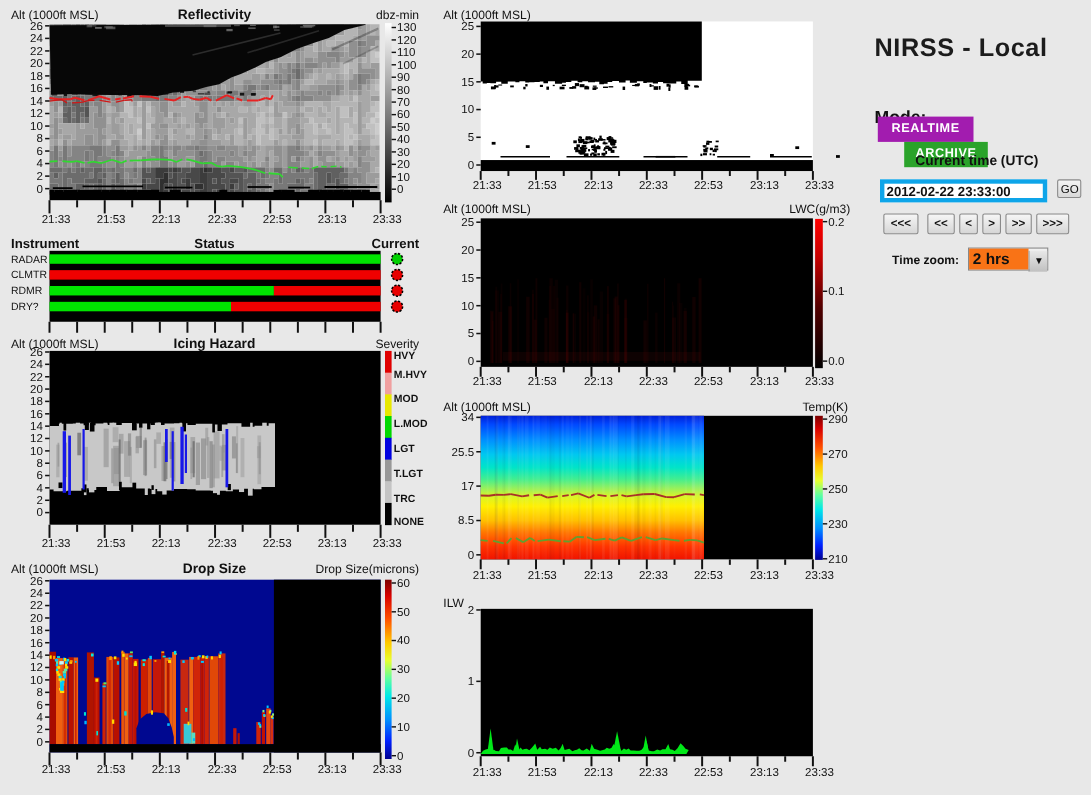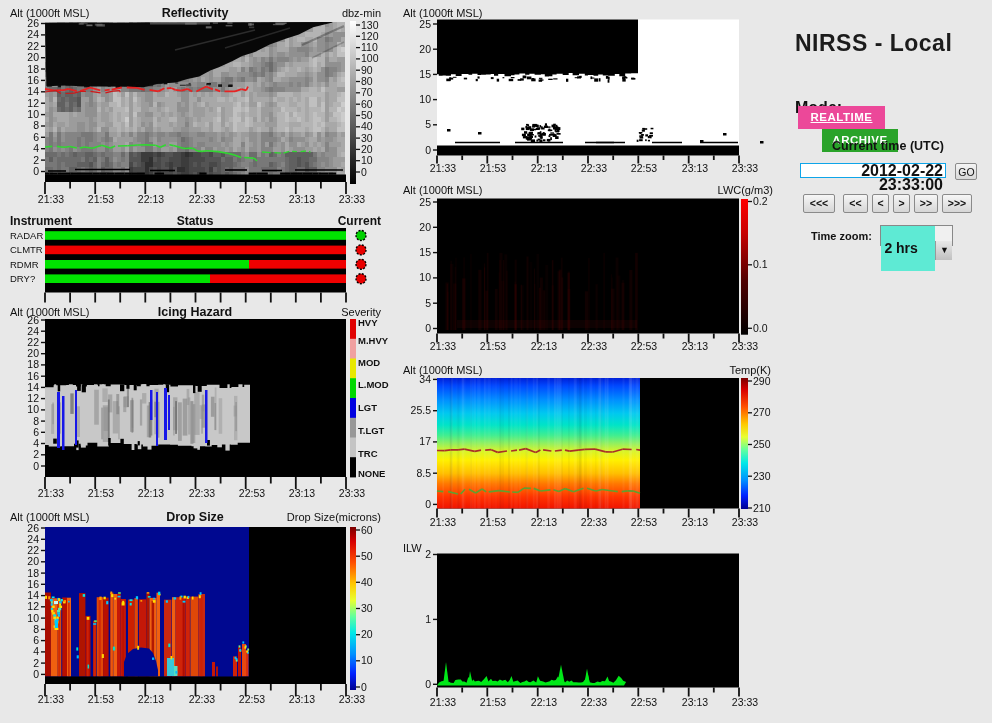--- a/index.html
+++ b/index.html
@@ -1,33 +1,33 @@
 <!DOCTYPE html>
 <html><head><meta charset="utf-8"><title>NIRSS - Local</title>
 <style>
 html,body{margin:0;padding:0;}
 body{width:992px;height:723px;background:#e8e8e8;font-family:"Liberation Sans",sans-serif;position:relative;overflow:hidden;}
 #sb{position:absolute;left:795px;top:0;width:197px;color:#111;}
 #title{position:absolute;left:0;top:30px;width:189px;text-align:left;font-size:23px;font-weight:bold;color:#1c1c1c;letter-spacing:0.5px;}
 #mode{position:absolute;left:0;top:83px;width:170px;font-size:16px;font-weight:bold;margin-top:16px;}
 #btnrow{position:absolute;left:3px;top:106px;width:194px;}
 .mbtn{display:inline-block;height:23px;line-height:23px;text-align:center;color:#fff;font-weight:bold;font-size:11.5px;letter-spacing:0.5px;}
-#rt{width:87px;background:#ec4899;margin-right:6px;text-decoration:underline;}
+#rt{width:87px;background:#a21caf;margin-right:6px;}
 #ar{width:76px;background:#2aa32a;margin-left:24px;}
 #dt{position:absolute;left:0;top:139px;width:186px;text-align:center;font-size:12.5px;font-weight:bold;}
 #inprow{position:absolute;left:5px;top:163px;width:192px;}
-#inp{display:inline-block;width:140px;height:13px;background:#fff;border:1px solid #0ea5e9;font-size:16px;font-weight:bold;padding:0 2px;line-height:14px;text-align:right;}
+#inp{display:inline-block;width:140px;height:13px;background:#fff;border:4px solid #0ea5e9;font-size:12px;font-weight:bold;padding:0 2px;line-height:14px;}
 #go{display:inline-block;width:20px;height:15px;margin-left:5px;background:linear-gradient(#f4f4f4,#d8d8d8);border:1px solid #8a8a8a;border-radius:2px;text-align:center;font-size:10.5px;font-weight:normal;line-height:16px;vertical-align:top;}
 #navrow{position:absolute;left:8px;top:193px;width:189px;}
 .nbtn{display:inline-block;box-sizing:border-box;height:19px;line-height:17px;background:linear-gradient(#f6f6f6,#d6d6d6);border:1px solid #8a8a8a;border-radius:2px;text-align:center;font-size:10.5px;font-weight:bold;margin-right:4px;}
 .nbtn:nth-child(1){width:32px;margin-right:8px;}.nbtn:nth-child(2){width:25px;}.nbtn:nth-child(3){width:17px;}.nbtn:nth-child(4){width:17px;}.nbtn:nth-child(5){width:24px;}.nbtn:nth-child(6){width:30px;}
 #tzrow{position:absolute;left:16px;top:225px;width:181px;}
 #tz{font-size:11px;font-weight:bold;}
 #sel{display:inline-block;margin-left:4px;border:1px solid #888;background:#f0f0f0;height:19px;vertical-align:middle;}
-#selv{display:inline-block;width:48px;font-size:14px;font-weight:bold;padding:13px 3px;line-height:19px;background:#5eead4;}
+#selv{display:inline-block;width:48px;font-size:14px;font-weight:bold;padding:0 3px;line-height:19px;background:#f97316;}
 #selb{display:inline-block;width:16px;background:linear-gradient(#e8e8e8,#c0c0c0);border-left:1px solid #999;text-align:center;font-size:9px;line-height:19px;height:19px;}
 </style></head>
 <body>
 <svg width="992" height="723" viewBox="0 0 992 723" style="position:absolute;left:0;top:0" font-family="&quot;Liberation Sans&quot;, sans-serif">
     <defs>
 <linearGradient id="gray2" x1="0" y1="0" x2="0" y2="1">
  <stop offset="0" stop-color="#ffffff"></stop>
  <stop offset="1" stop-color="#000000"></stop>
 </linearGradient>
 <linearGradient id="lwcG" x1="0" y1="0" x2="0" y2="1">

